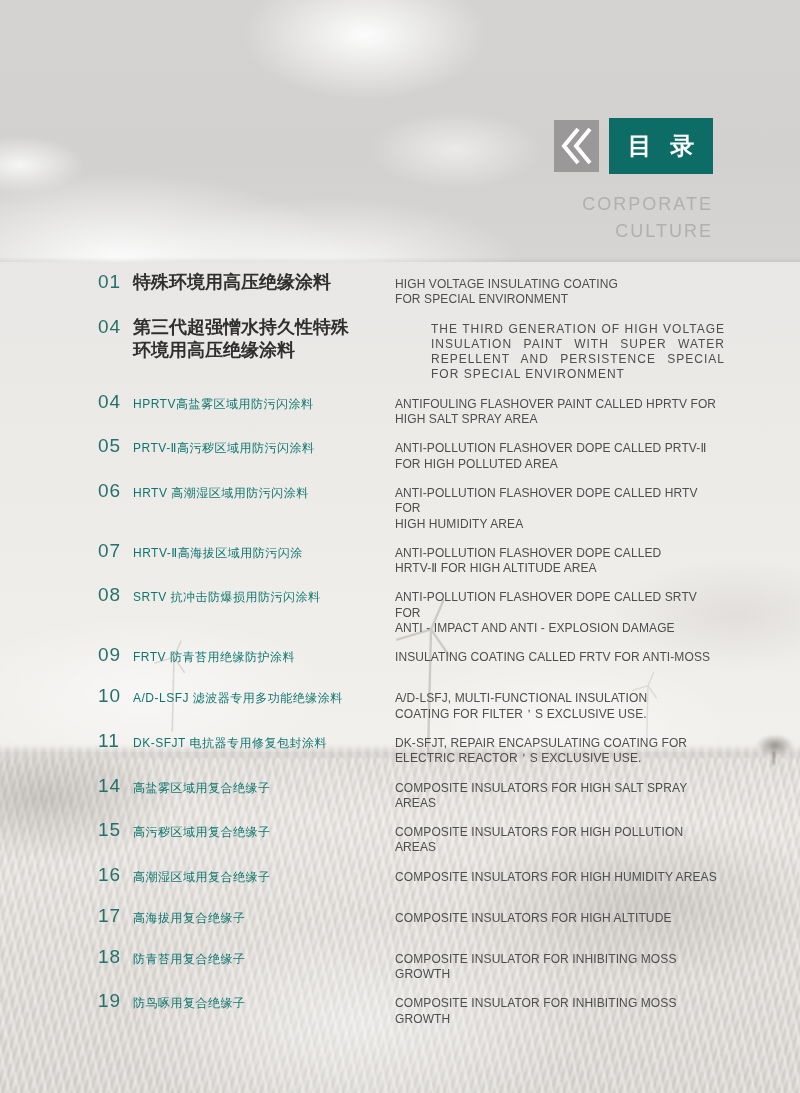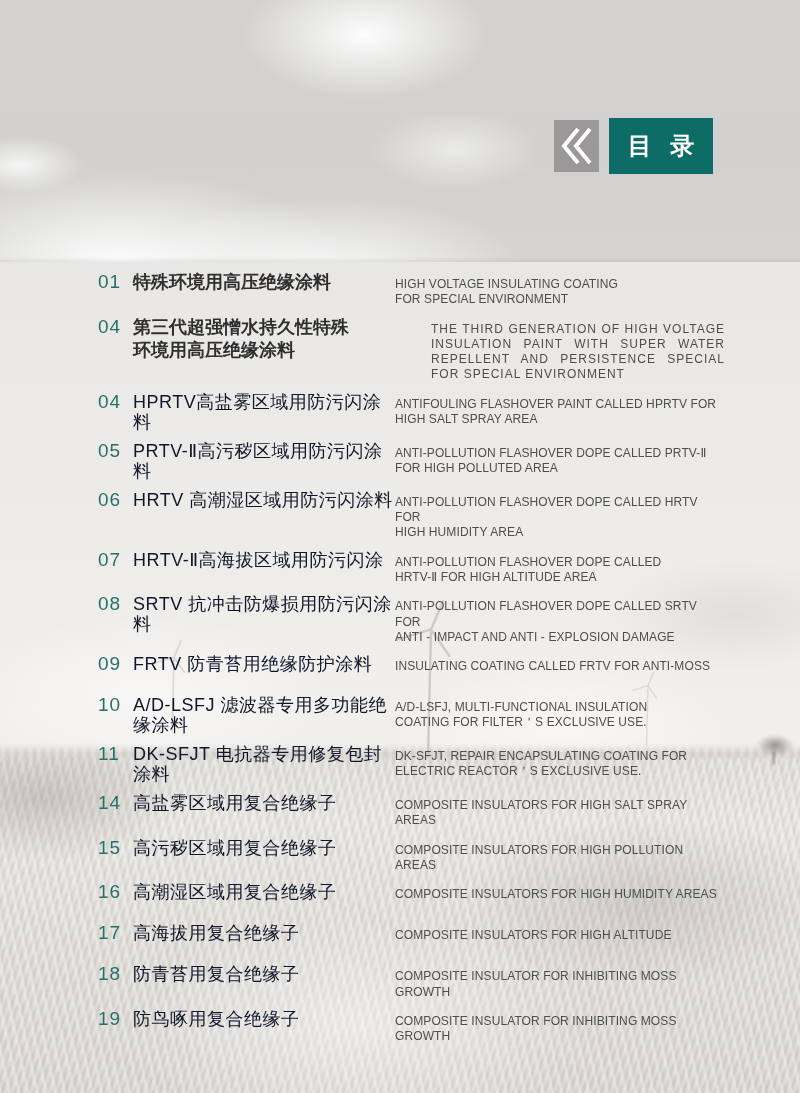--- a/index.html
+++ b/index.html
@@ -77,21 +77,21 @@
     font-size:18px; letter-spacing:2px; line-height:27px;
   }
   
   .toc { position:absolute; left:98px; top:271px; width:627px; }
   .row { display:flex; align-items:baseline; min-height:33px; margin-bottom:8px; }
   .num {
     flex:0 0 35px; font-size:19px; letter-spacing:1px;
     color:var(--num,#26706a); line-height:21px;
   }
   .zh {
-    flex:0 0 262px; font-size:18px; color:#0f172a; line-height:20px;
+    flex:0 0 262px; font-size:12px; color:#0f766e; line-height:20px;
     letter-spacing:.5px; white-space:pre-line;
   }
   .row.bold .zh { font-weight:bold; color:#2f2f2f; font-size:18px; line-height:23px; letter-spacing:0; }
   .en {
     flex:1 1 auto; font-size:12px; color:#4e4e4e; line-height:15.3px;
     letter-spacing:.1px; white-space:pre-line;
   }
   .row.wide .en { white-space:normal; text-align:justify; letter-spacing:1px;margin-left:36px; }
 </style>
 </head>
@@ -140,20 +140,24 @@
           <g stroke="#ffffff" stroke-width="4" fill="none">
             <polyline points="18,3 4,20 18,37"></polyline>
             <polyline points="30,3 16,20 30,37"></polyline>
           </g>
         </svg>
       </div>
       <div class="title-box">
         <span>目 录</span>
       </div>
     </div>
+    <div class="subtitle">
+      <div>CORPORATE</div>
+      <div>CULTURE</div>
+    </div>
   </header>
 
   <main class="toc">
       <div class="row bold">
         <span class="num">01</span>
         <span class="zh">特殊环境用高压绝缘涂料</span>
         <span class="en">HIGH VOLTAGE INSULATING COATING
 FOR SPECIAL ENVIRONMENT</span>
       </div>
       <div class="row bold wide">

